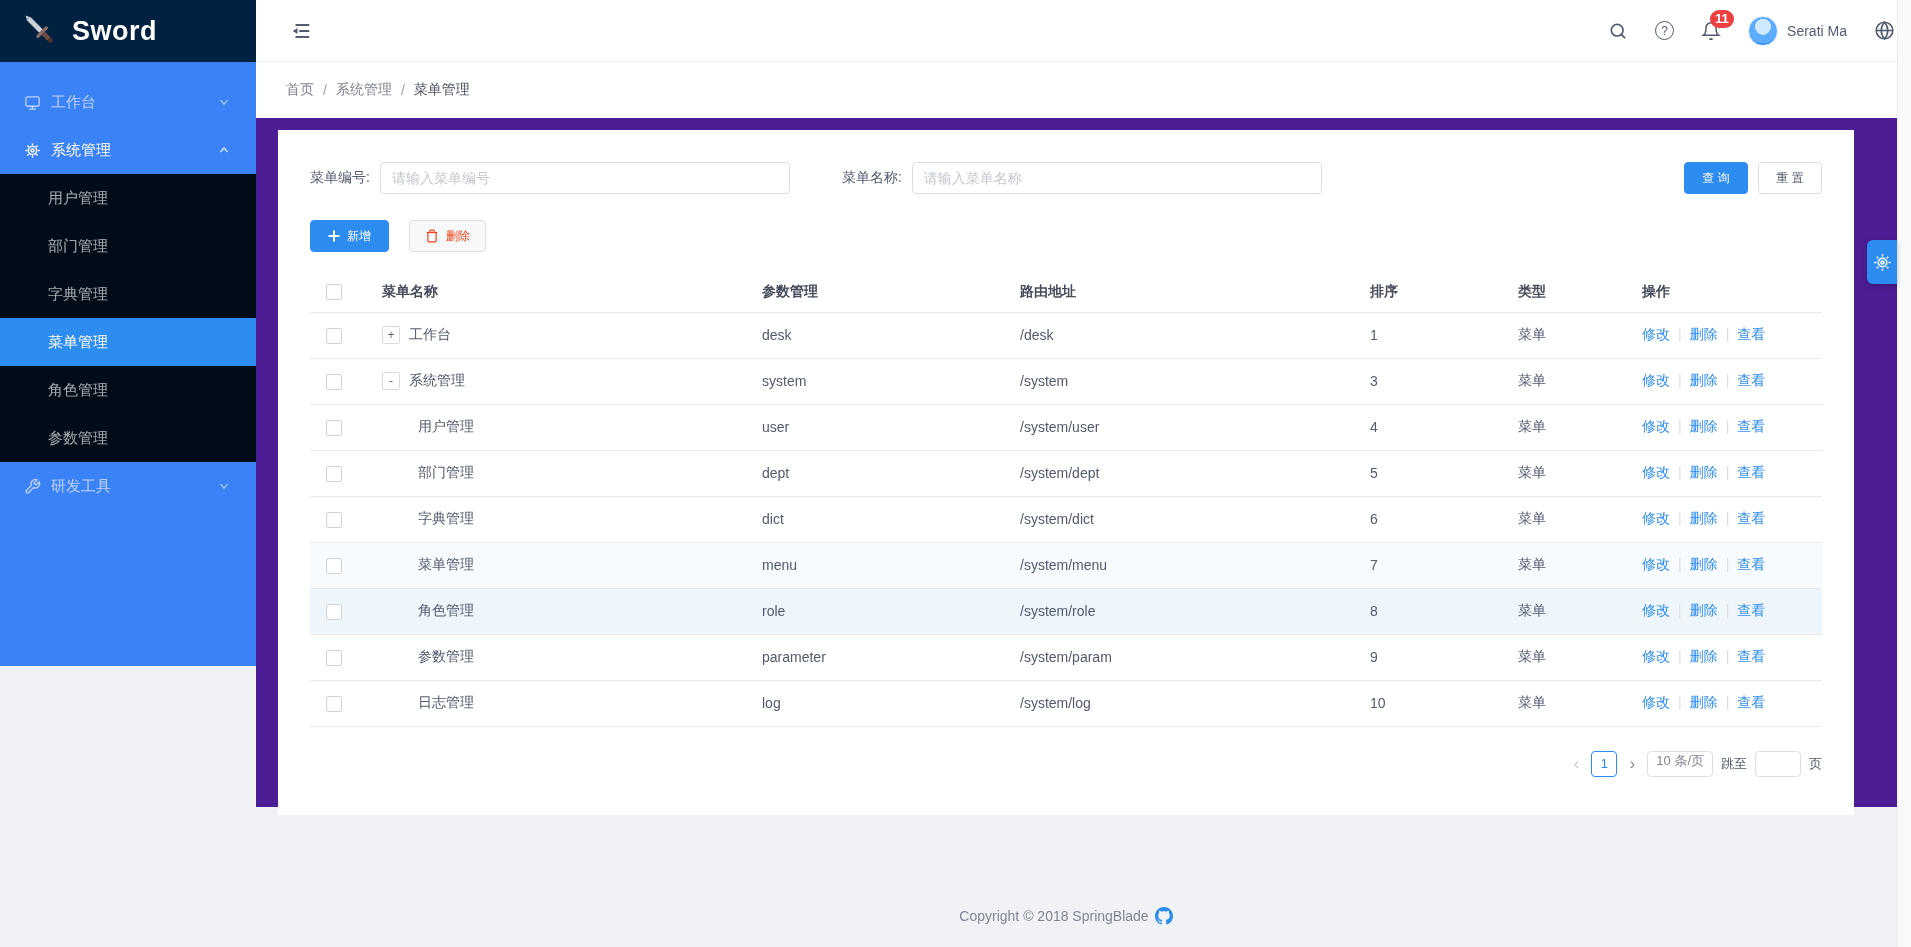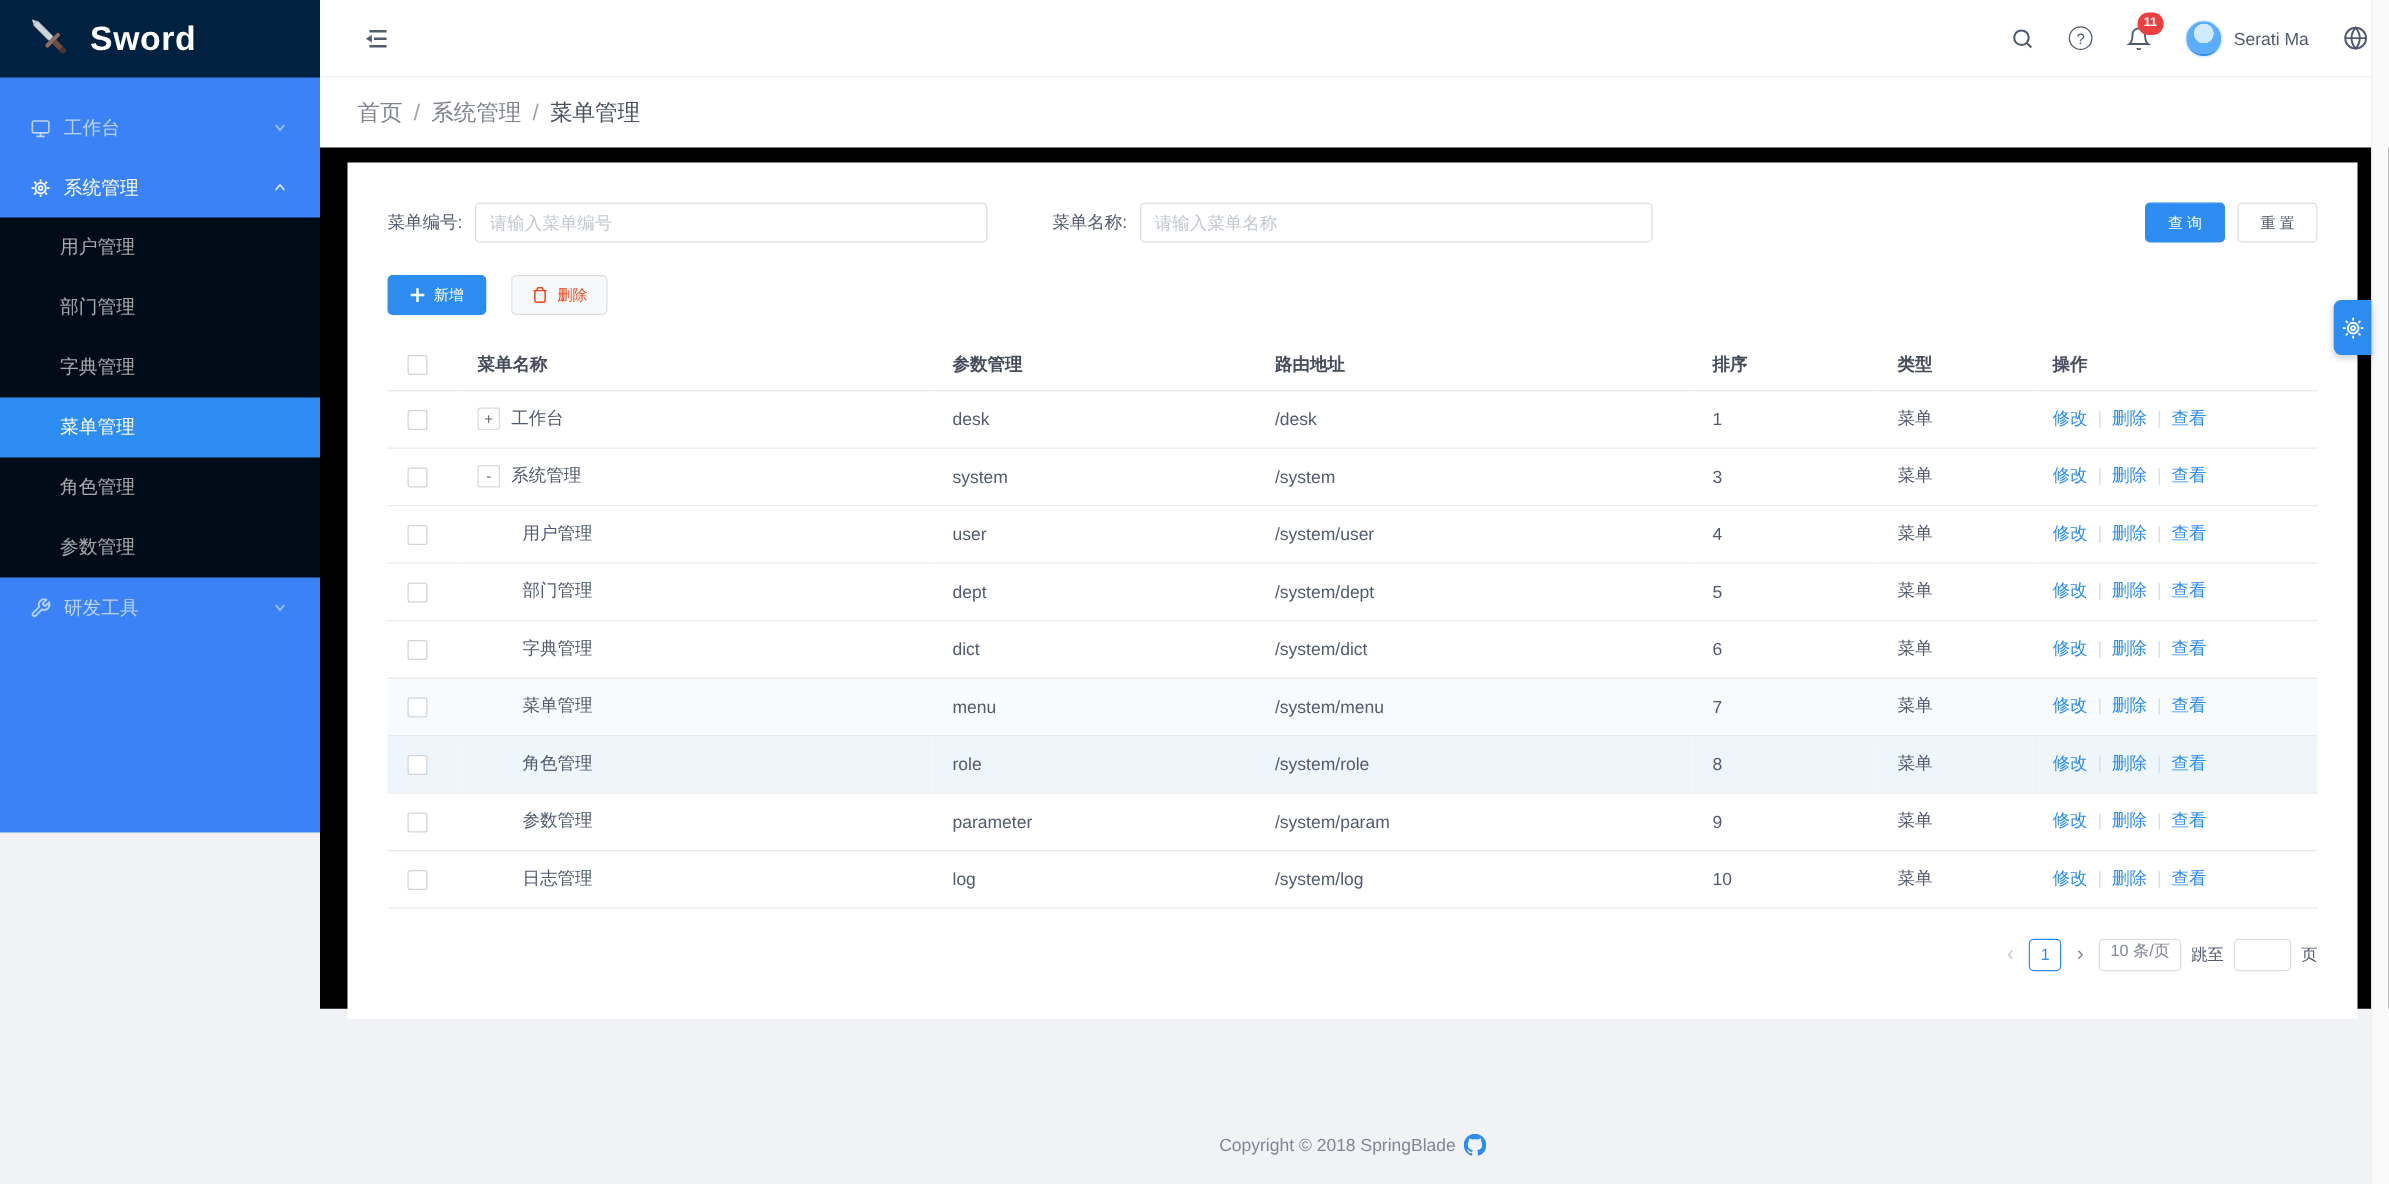--- a/index.html
+++ b/index.html
@@ -21,31 +21,31 @@
   .s-item { height:48px; line-height:48px; padding-left:48px; color:rgba(255,255,255,.65); font-size:15px; cursor:pointer; }
   .s-item.active { background:#2d8cf0; color:#fff; }
 
   
   .main { position:absolute; left:256px; top:0; width:1655px; height:947px; }
   .topbar { height:62px; background:#fff; display:flex; align-items:center; padding:0 16px 0 34px; border-bottom:1px solid #eef0f2; }
   .fold { width:22px; height:22px; cursor:pointer; display:flex; }
   .tb-right { margin-left:auto; display:flex; align-items:center; }
   .tb-item { margin-left:27px; display:flex; align-items:center; cursor:pointer; color:#515a6e; }
   .bell-wrap { position:relative; }
-  .badge { position:absolute; top:-11px; left:9px; background:#ed3f3f; color:#fff; font-size:10px; font-weight:bold; height:18px; min-width:18px; padding:0 5px; border-radius:10px; display:flex; align-items:center; justify-content:center; }
+  .badge { position:absolute; top:-11px; left:9px; background:#ed3f3f; color:#fff; font-size:13px; font-weight:bold; height:18px; min-width:18px; padding:0 5px; border-radius:10px; display:flex; align-items:center; justify-content:center; }
   .q-circle { width:19px; height:19px; border:1.5px solid #515a6e; border-radius:50%; font-size:12px; display:flex; align-items:center; justify-content:center; color:#515a6e; }
   .avatar { width:30px; height:30px; border-radius:50%; background:radial-gradient(circle at 50% 35%, #cfe9ff 0 34%, #5cadff 35% 72%, #2f8df2 73% 100%); border:1px solid #d8ecff; }
   .uname { margin-left:9px; font-size:14px; color:#515a6e; }
 
-  .crumbbar { height:56px; background:#fff; display:flex; align-items:center; padding-left:30px; font-size:18px; }
+  .crumbbar { height:56px; background:#fff; display:flex; align-items:center; padding-left:30px; font-size:14px; }
   .crumb { color:#80848f; cursor:pointer; }
   .crumb.last { color:#495060; cursor:default; }
   .crumb-sep { color:#9ea3ac; margin:0 9px; }
 
-  .content { background:#000000; height:689px; padding:12px 25px 0 22px; }
+  .content { background:#4c1d95; height:689px; padding:12px 57px 0 22px; }
   .card { background:#fff; padding:32px 32px 38px 32px; }
 
   
   .form-row { display:flex; align-items:center; }
   .f-label { color:#515a6e; margin-right:10px; white-space:nowrap; }
   .f-input { width:410px; height:32px; border:1px solid #dcdee2; border-radius:4px; padding:0 11px; font-size:14px; color:#515a6e; outline:none; background:#fff; font-family:inherit; }
   .f-input::placeholder { color:#c3c7ce; }
   .g2 { margin-left:52px; display:flex; align-items:center; }
   .f-btns { margin-left:auto; display:flex; gap:10px; }
   .btn { height:32px; border-radius:4px; font-size:12px; cursor:pointer; display:inline-flex; align-items:center; justify-content:center; font-family:inherit; }

